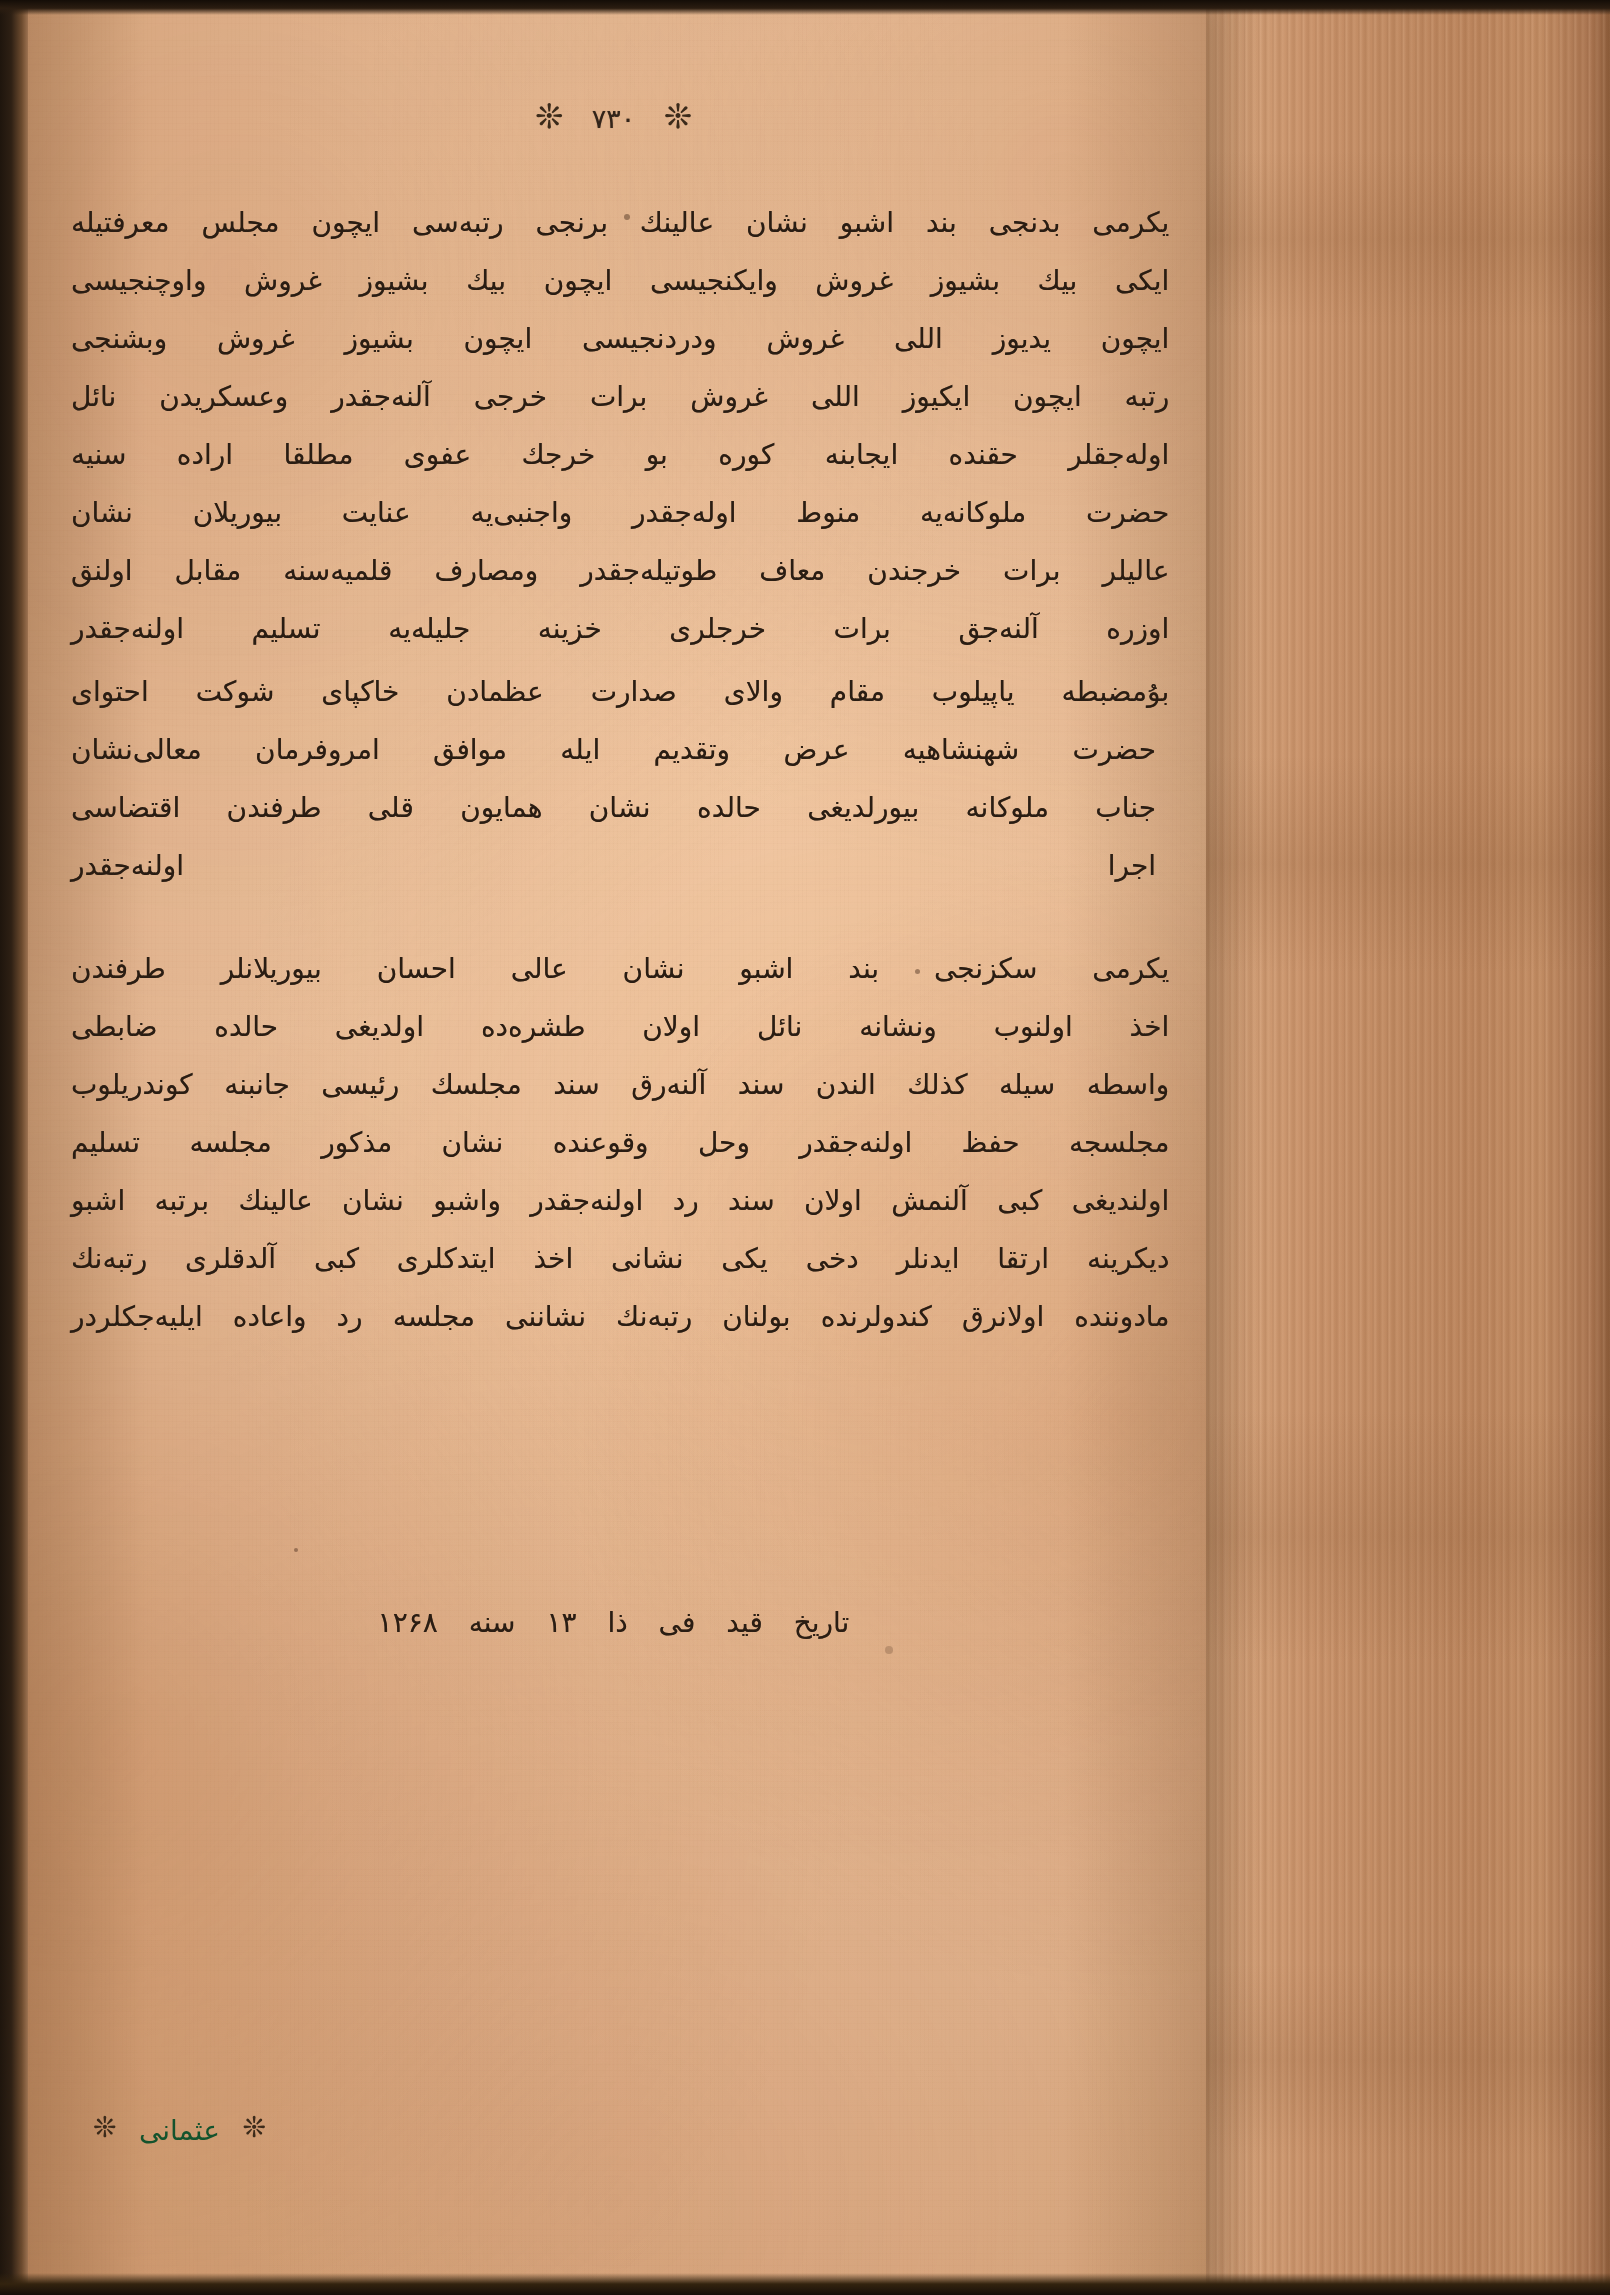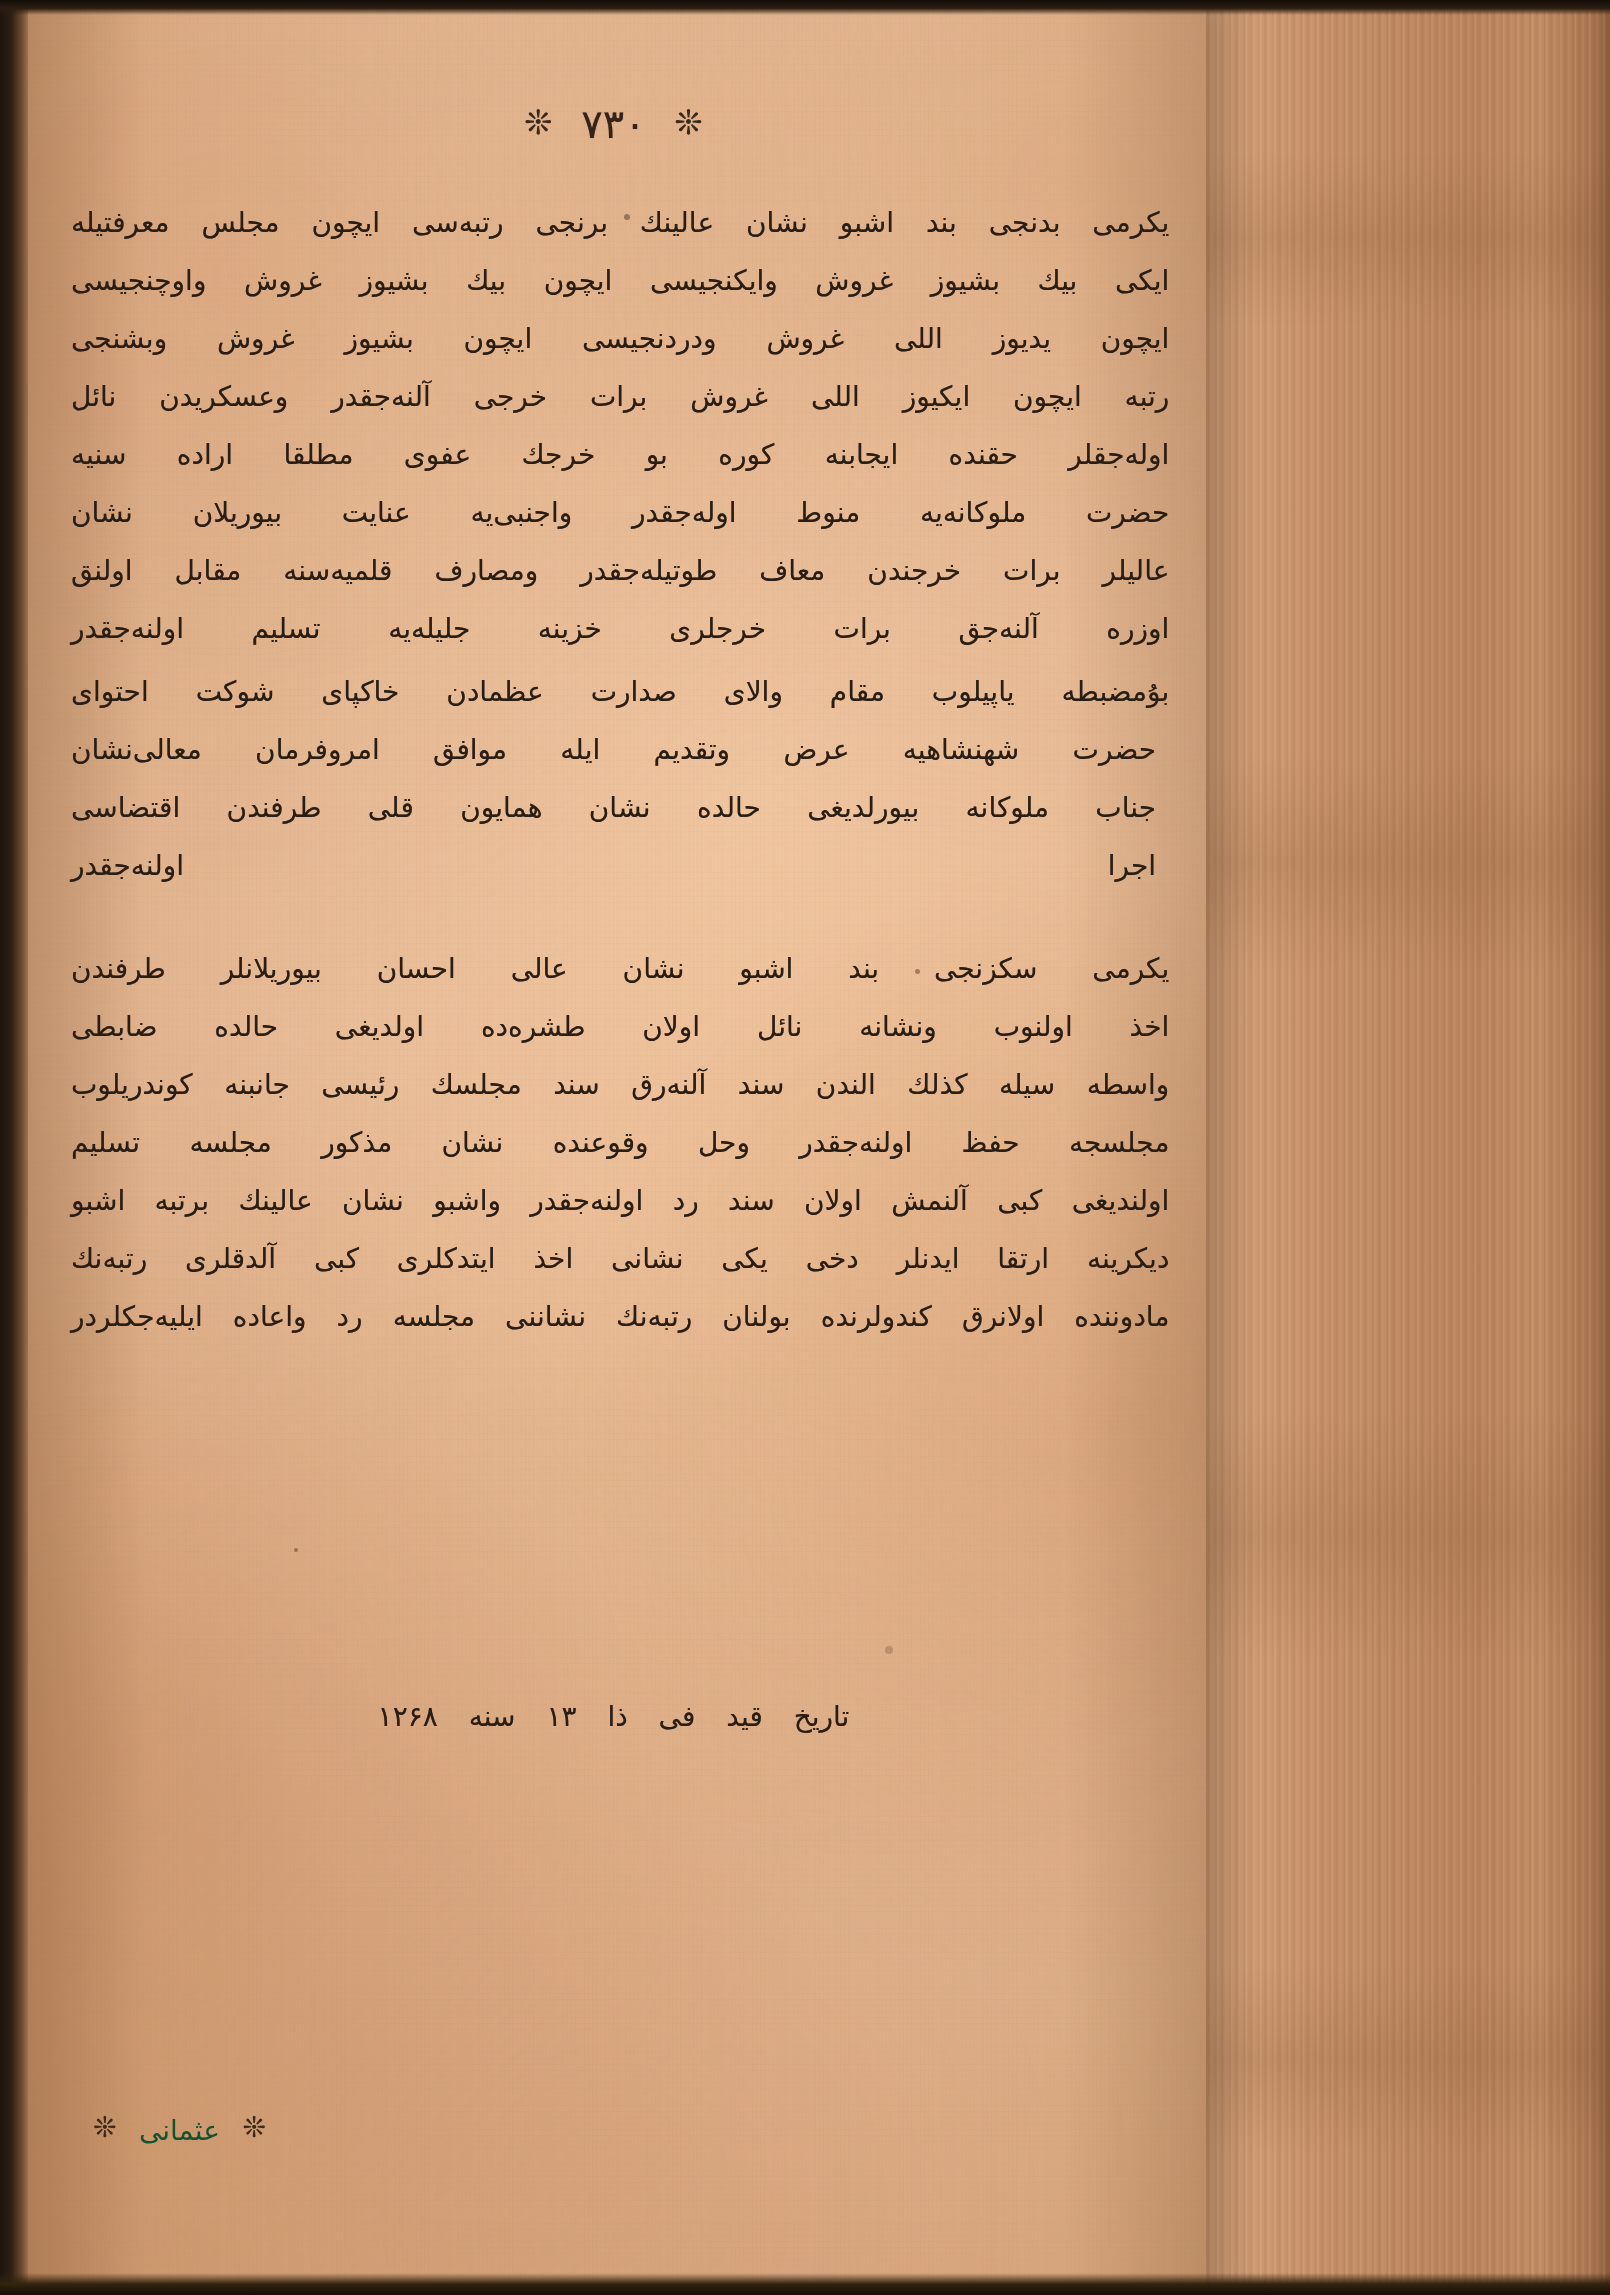--- a/index.html
+++ b/index.html
@@ -116,21 +116,21 @@
 
   .pageno{
     position:absolute;
     top:101px; left:0; right:0;
     display:flex; align-items:center; justify-content:center;
     gap:28.5px;
     color:#3a2a1b;
   }
   .pageno .num{
     font-family:"DejaVu Sans", sans-serif;
-    font-size:40px;
+    font-size:27px;
     letter-spacing:1.7px;
     color:#33241a;
     text-shadow:0 0 0.8px rgba(50,34,22,.5);
     text-align:right;
   }
   .ornament{
     display:inline-block;
     font-size:34px;
     line-height:1;
     color:#3b2a1a;
@@ -162,21 +162,21 @@
     text-shadow:0 0 0.5px rgba(42,29,19,.55);
   }
   .line.center{ text-align:center; }
   .line.right{ text-align:right; }
 
   
   .clip-right{ margin-right:-13.4px; }
 
   .dateline{
     position:absolute;
-    top:1688px;
+    top:1594px;
     right:0; left:0;
     text-align:center;
   }
   .dateline .line{ word-spacing:22px; }
 
   .colophon{
     position:absolute;
     bottom:148px;
     left:72px;
     display:flex;

